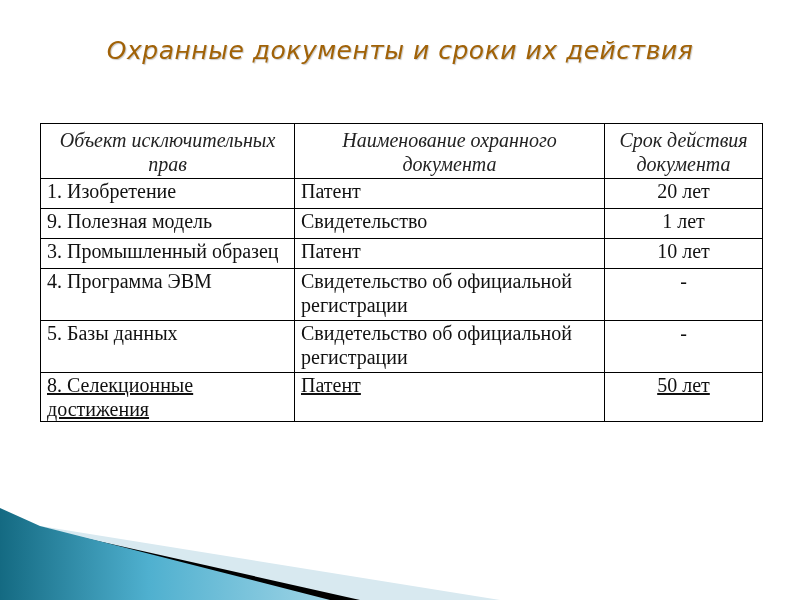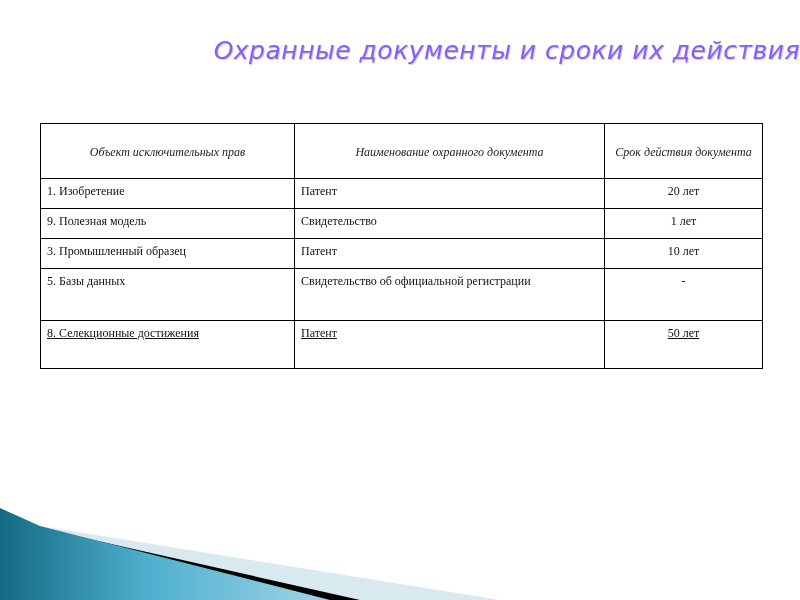--- a/index.html
+++ b/index.html
@@ -1,30 +1,30 @@
 <!DOCTYPE html>
 <html><head>
   <meta charset="utf-8">
   <style>
     html, body { margin:0; padding:0; }
     body {
       width:800px; height:600px; position:relative; overflow:hidden;
       background:#ffffff;
     }
     .title {
-      position:absolute; left:0; top:36px; width:800px; text-align:right;
+      position:absolute; left:0; top:36px; width:800px; text-align:center;
       font-family:"DejaVu Sans", sans-serif; font-style:italic;
-      font-size:25px; color:#8b5cf6; letter-spacing:0.5px;
+      font-size:25px; color:#a16207; letter-spacing:0.5px;
       text-shadow:1px 1px 1px #c8c8c8;
     }
     .swoosh { position:absolute; left:0; top:500px; width:800px; height:100px; }
     table.grid {
       position:absolute; left:40px; top:123px; width:722px;
       border-collapse:collapse; table-layout:fixed;
-      font-family:"Liberation Serif", serif; font-size:12px; color:#111;
+      font-family:"Liberation Serif", serif; font-size:20px; color:#111;
       background:transparent;
     }
     table.grid td, table.grid th {
       border:1.5px solid #000; padding:0 6px; vertical-align:top;
       line-height:24px;
     }
     table.grid th { font-weight:normal; font-style:italic; text-align:center; vertical-align:middle; height:52px; padding-top:2px; color:#222;}
     col.c1 { width:254px; }
     col.c2 { width:310px; }
     col.c3 { width:158px; }
@@ -74,20 +74,25 @@
       <td>9. Полезная модель</td>
       <td>Свидетельство</td>
       <td class="term">1 лет</td>
     </tr>
     <tr class="single">
       <td>3. Промышленный образец</td>
       <td>Патент</td>
       <td class="term">10 лет</td>
     </tr>
     <tr class="double">
+      <td>4. Программа ЭВМ</td>
+      <td>Свидетельство об официальной регистрации</td>
+      <td class="term">-</td>
+    </tr>
+    <tr class="double">
       <td>5. Базы данных</td>
       <td>Свидетельство об официальной регистрации</td>
       <td class="term">-</td>
     </tr>
     <tr class="last">
       <td>8. Селекционные достижения</td>
       <td>Патент</td>
       <td class="term">50 лет</td>
     </tr>
   </tbody>

